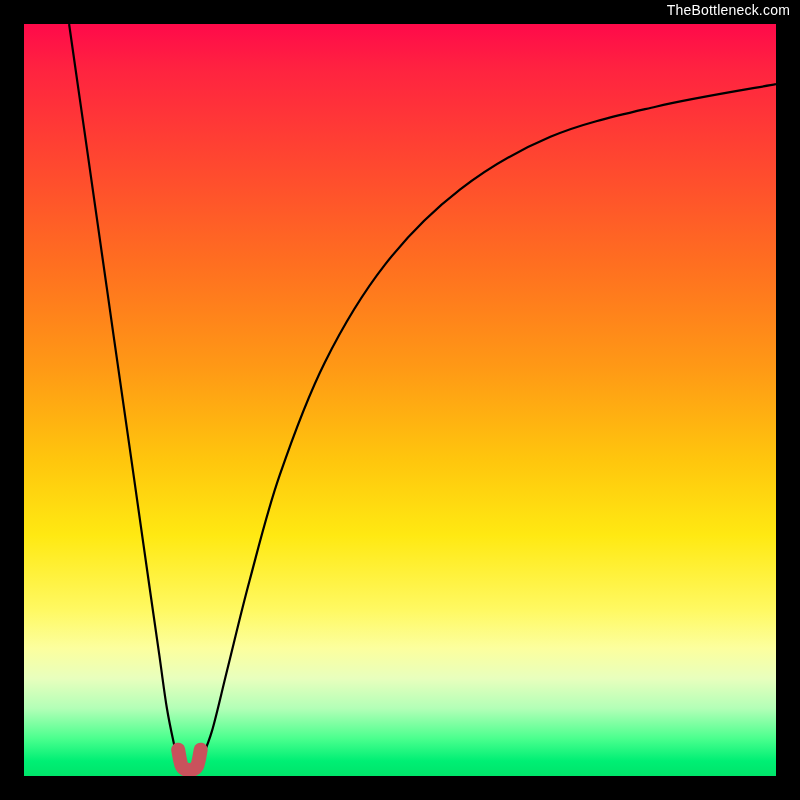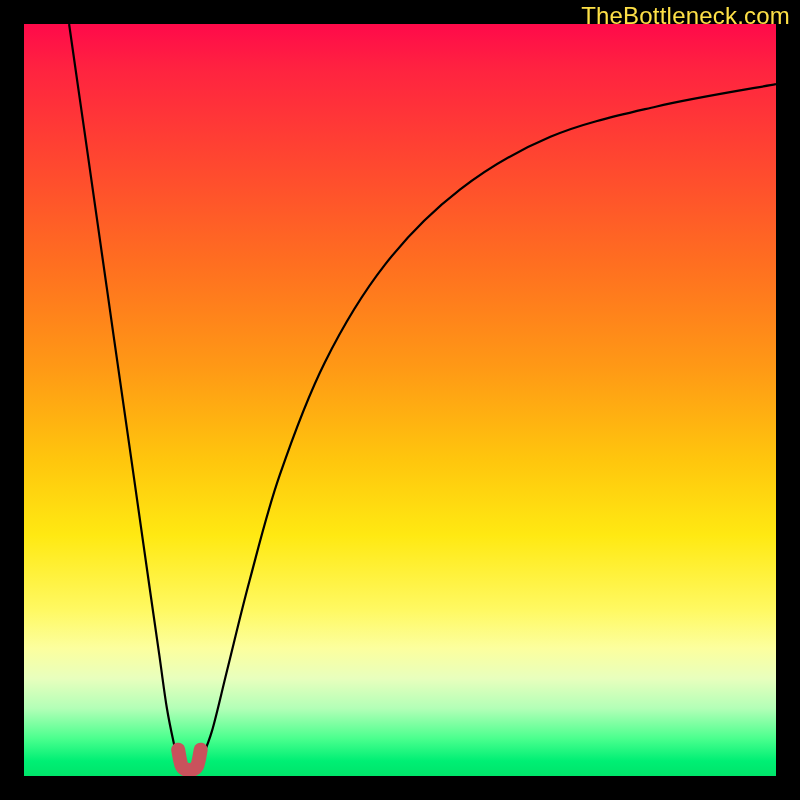--- a/index.html
+++ b/index.html
@@ -45,22 +45,22 @@
       #b3ffb7 91%,
       #4bff8e 95%,
       #00ef74 98%,
       #00e46a 100%
     );
   }
   .watermark {
     position: absolute;
     top: 2px;
     right: 10px;
-    color: #fde047;
-    font-size: 24px;
+    color: #ffffff;
+    font-size: 14px;
     font-weight: 500;
     letter-spacing: 0.2px;
     user-select: none;
   }
   svg.curves {
     position: absolute;
     inset: 0;
   }
   .curve {
     fill: none;

